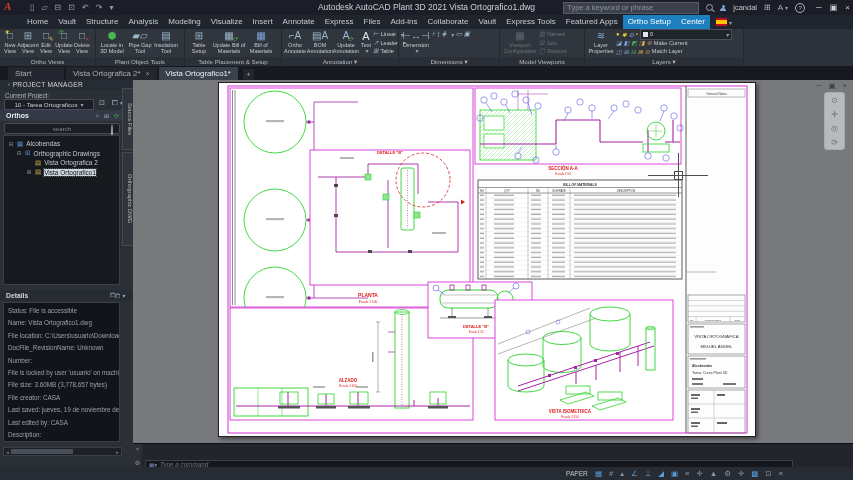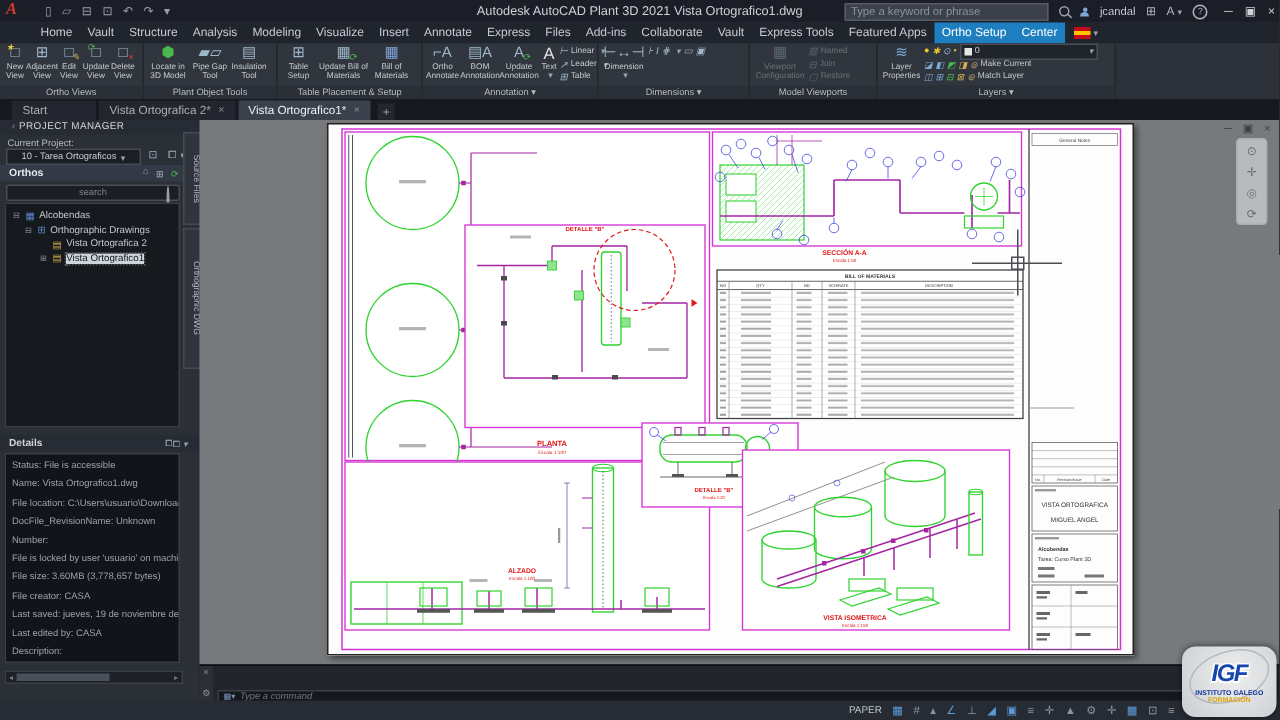--- a/index.html
+++ b/index.html
@@ -44,21 +44,21 @@
   .rsm{font-size:5.6px;color:#c6cad1;display:flex;align-items:center;gap:2px;height:8.5px;white-space:nowrap;}
   .rsmico{font-size:6.5px;color:#9db7cb;}
   .ldd{height:9px;background:#20242b;border:1px solid #4a505a;display:flex;align-items:center;gap:2px;
        font-size:6px;color:#d0d4da;padding:0 2px;width:86px;}
   .lsq{width:5px;height:5px;background:#e6e6e6;}
   .licon{font-size:6px;}
   
   .doctabs{position:absolute;left:0;top:66px;right:0;height:14px;background:#16191f;display:flex;align-items:flex-end;padding-left:8px;}
   .dtab{height:13px;line-height:13px;padding:0 7px;font-size:7.8px;color:#a9aeb6;background:#23262e;margin-right:2px;
         display:flex;align-items:center;gap:5px;white-space:nowrap;}
-  .dtab.active{background:#3a414c;color:#eef1f5;}
+  .dtab.active{background:#3a414c;color:#eef1f5;flex-direction:column;}
   .dtab .x{font-size:7px;color:#8b9199;}
   .plus{width:11px;height:11px;background:#23262e;color:#9aa0a8;font-size:8px;line-height:11px;text-align:center;margin-left:3px;}
   
   .sidebar{position:absolute;left:0;top:80px;width:133px;height:387px;background:#2b2f36;}
   .pmhdr{position:absolute;left:0;top:0;right:0;height:10px;background:#272b33;color:#cfd3da;font-size:6.6px;
          line-height:10px;padding-left:8px;letter-spacing:.3px;}
   .lbl{font-size:6.3px;color:#b4b9c1;}
   .field{background:#1b1e24;border:1px solid #474d57;color:#c8ccd3;font-size:6.2px;display:flex;align-items:center;}
   .sbico{font-size:7px;color:#9fb0c4;}
   .treerow{display:flex;align-items:center;gap:3px;height:9.5px;font-size:6.5px;color:#c3c8cf;white-space:nowrap;}
@@ -760,19 +760,14 @@
     <span class="sico">≡</span>
     <span class="sico">✛</span>
     <span class="sico">▲</span>
     <span class="sico">⚙</span>
     <span class="sico">✛</span>
     <span class="sico on">▩</span>
     <span class="sico">⊡</span>
     <span class="sico">≡</span>
   </div>
 
-  <div class="igf">
-    <span class="igfmain">IGF</span>
-    <span class="igfs1">INSTITUTO GALEGO</span>
-    <span class="igfs2">FORMACIÓN</span>
-  </div>
 
 </div>
 
 </body></html>

